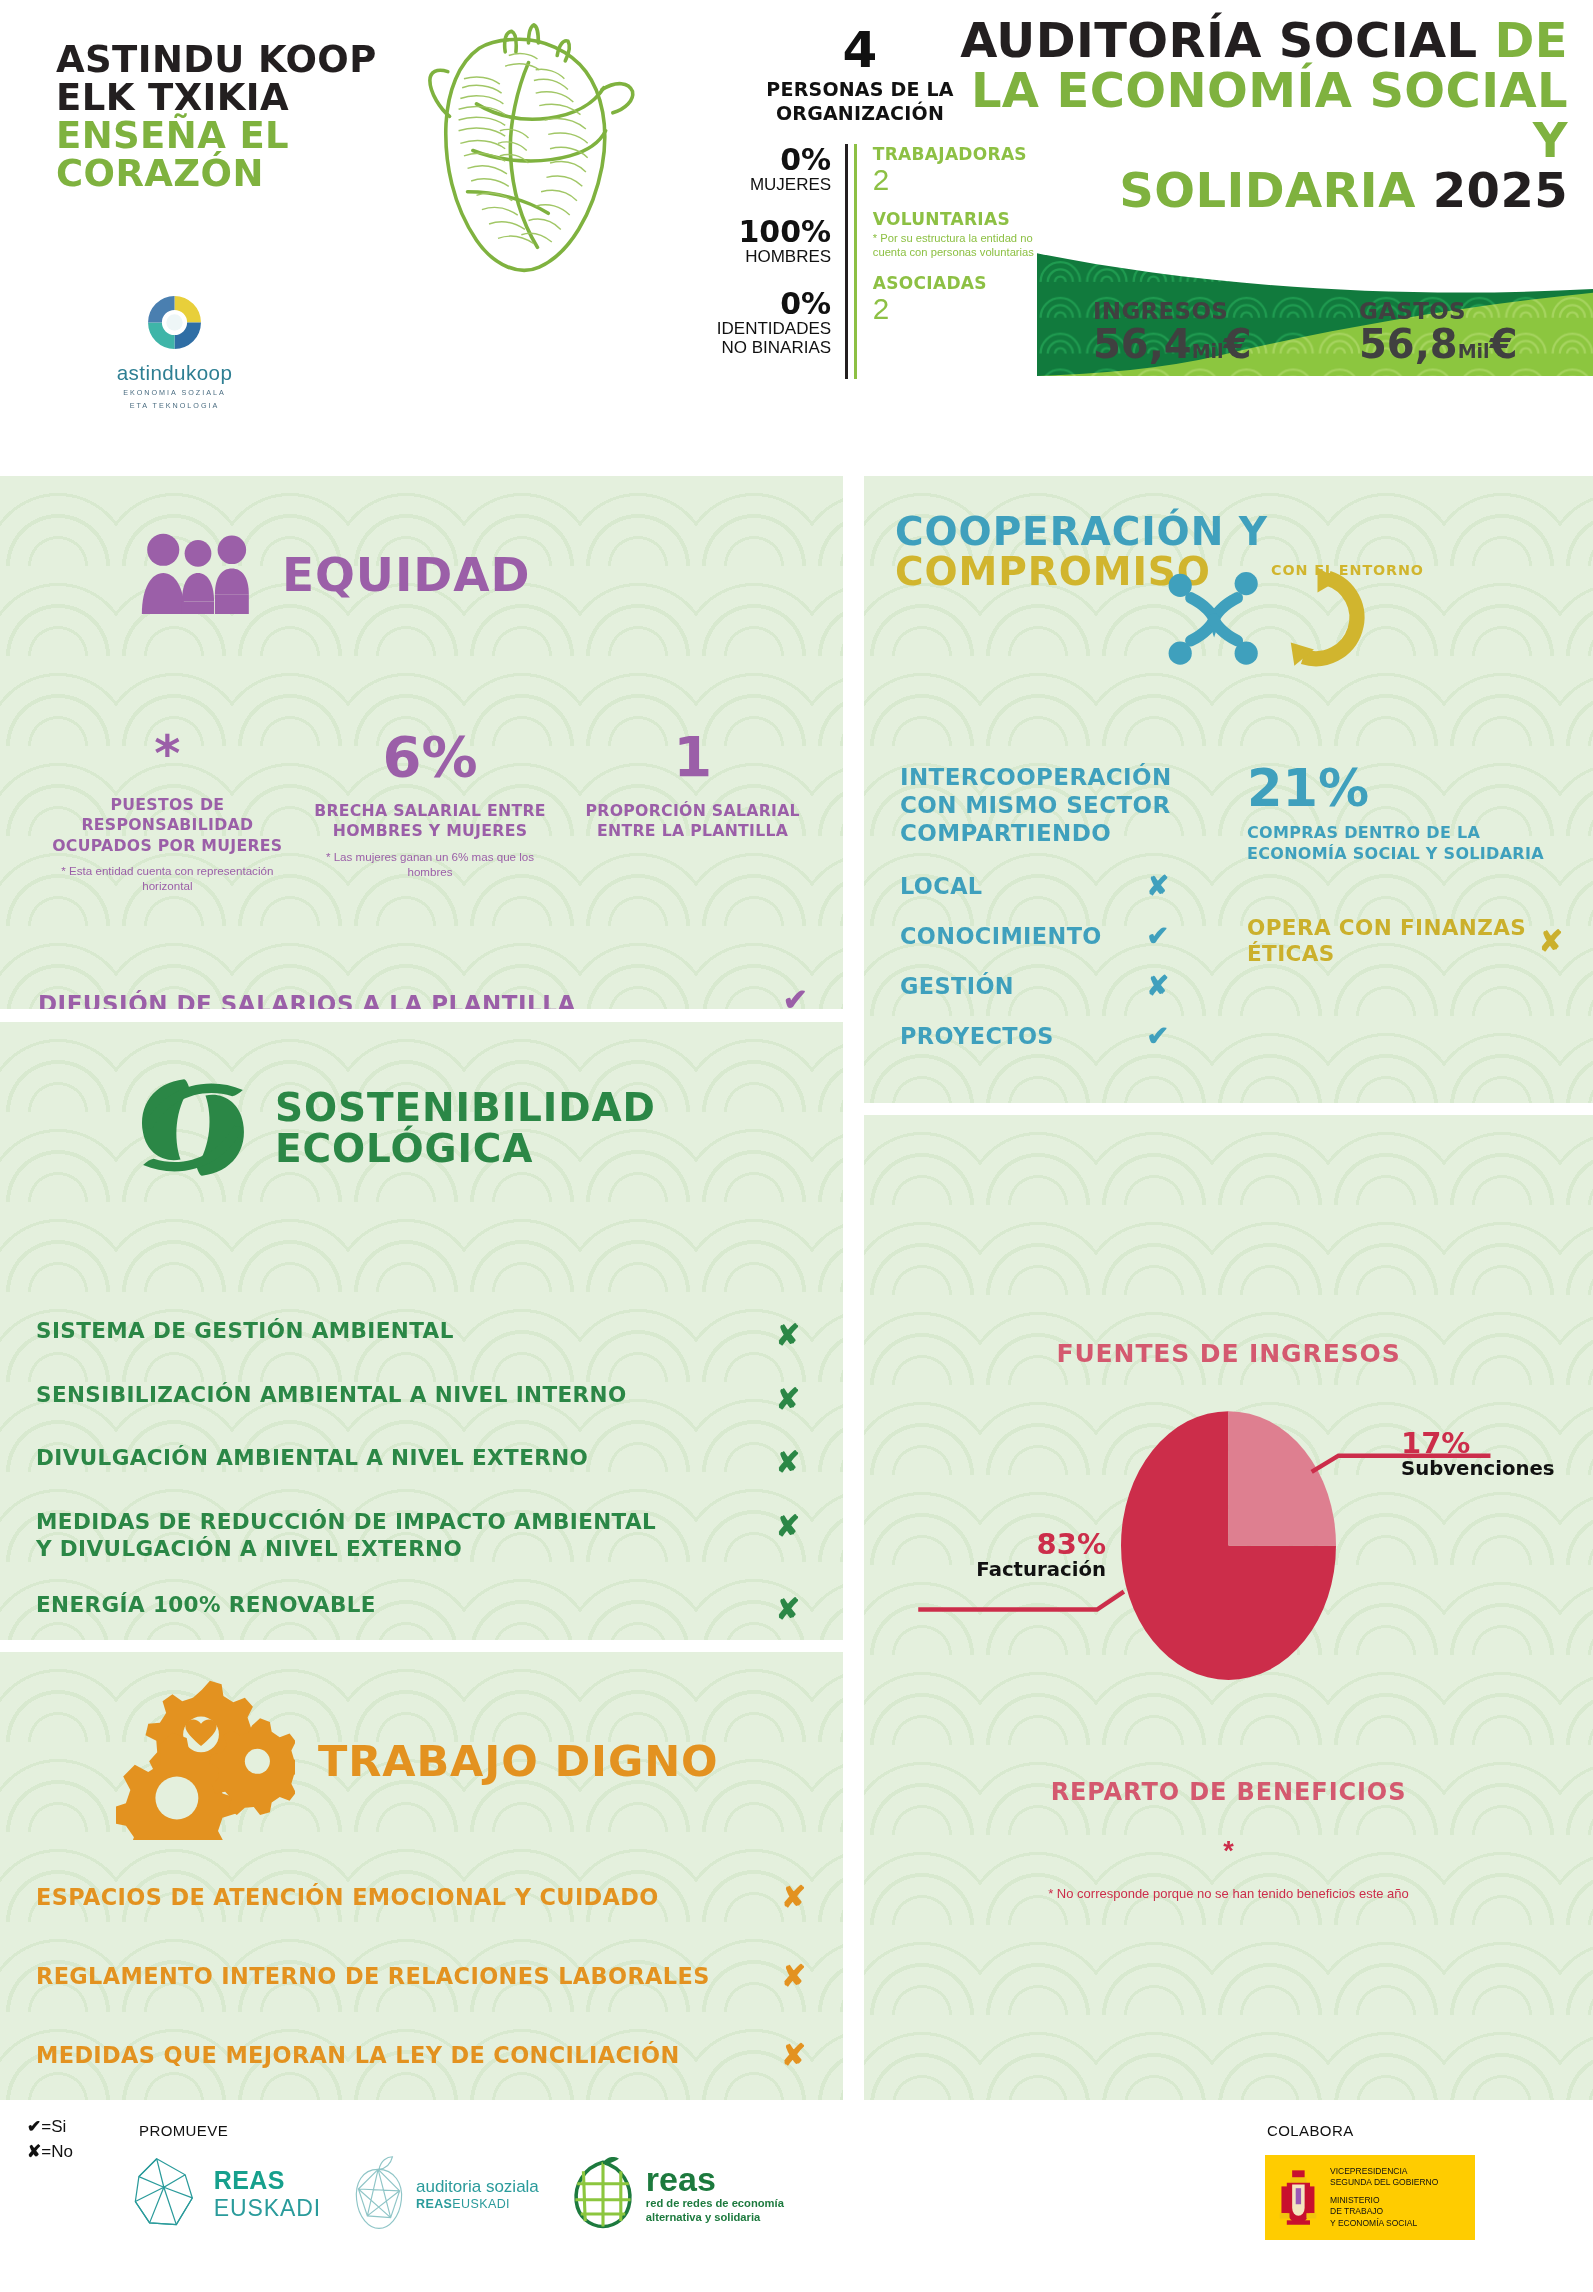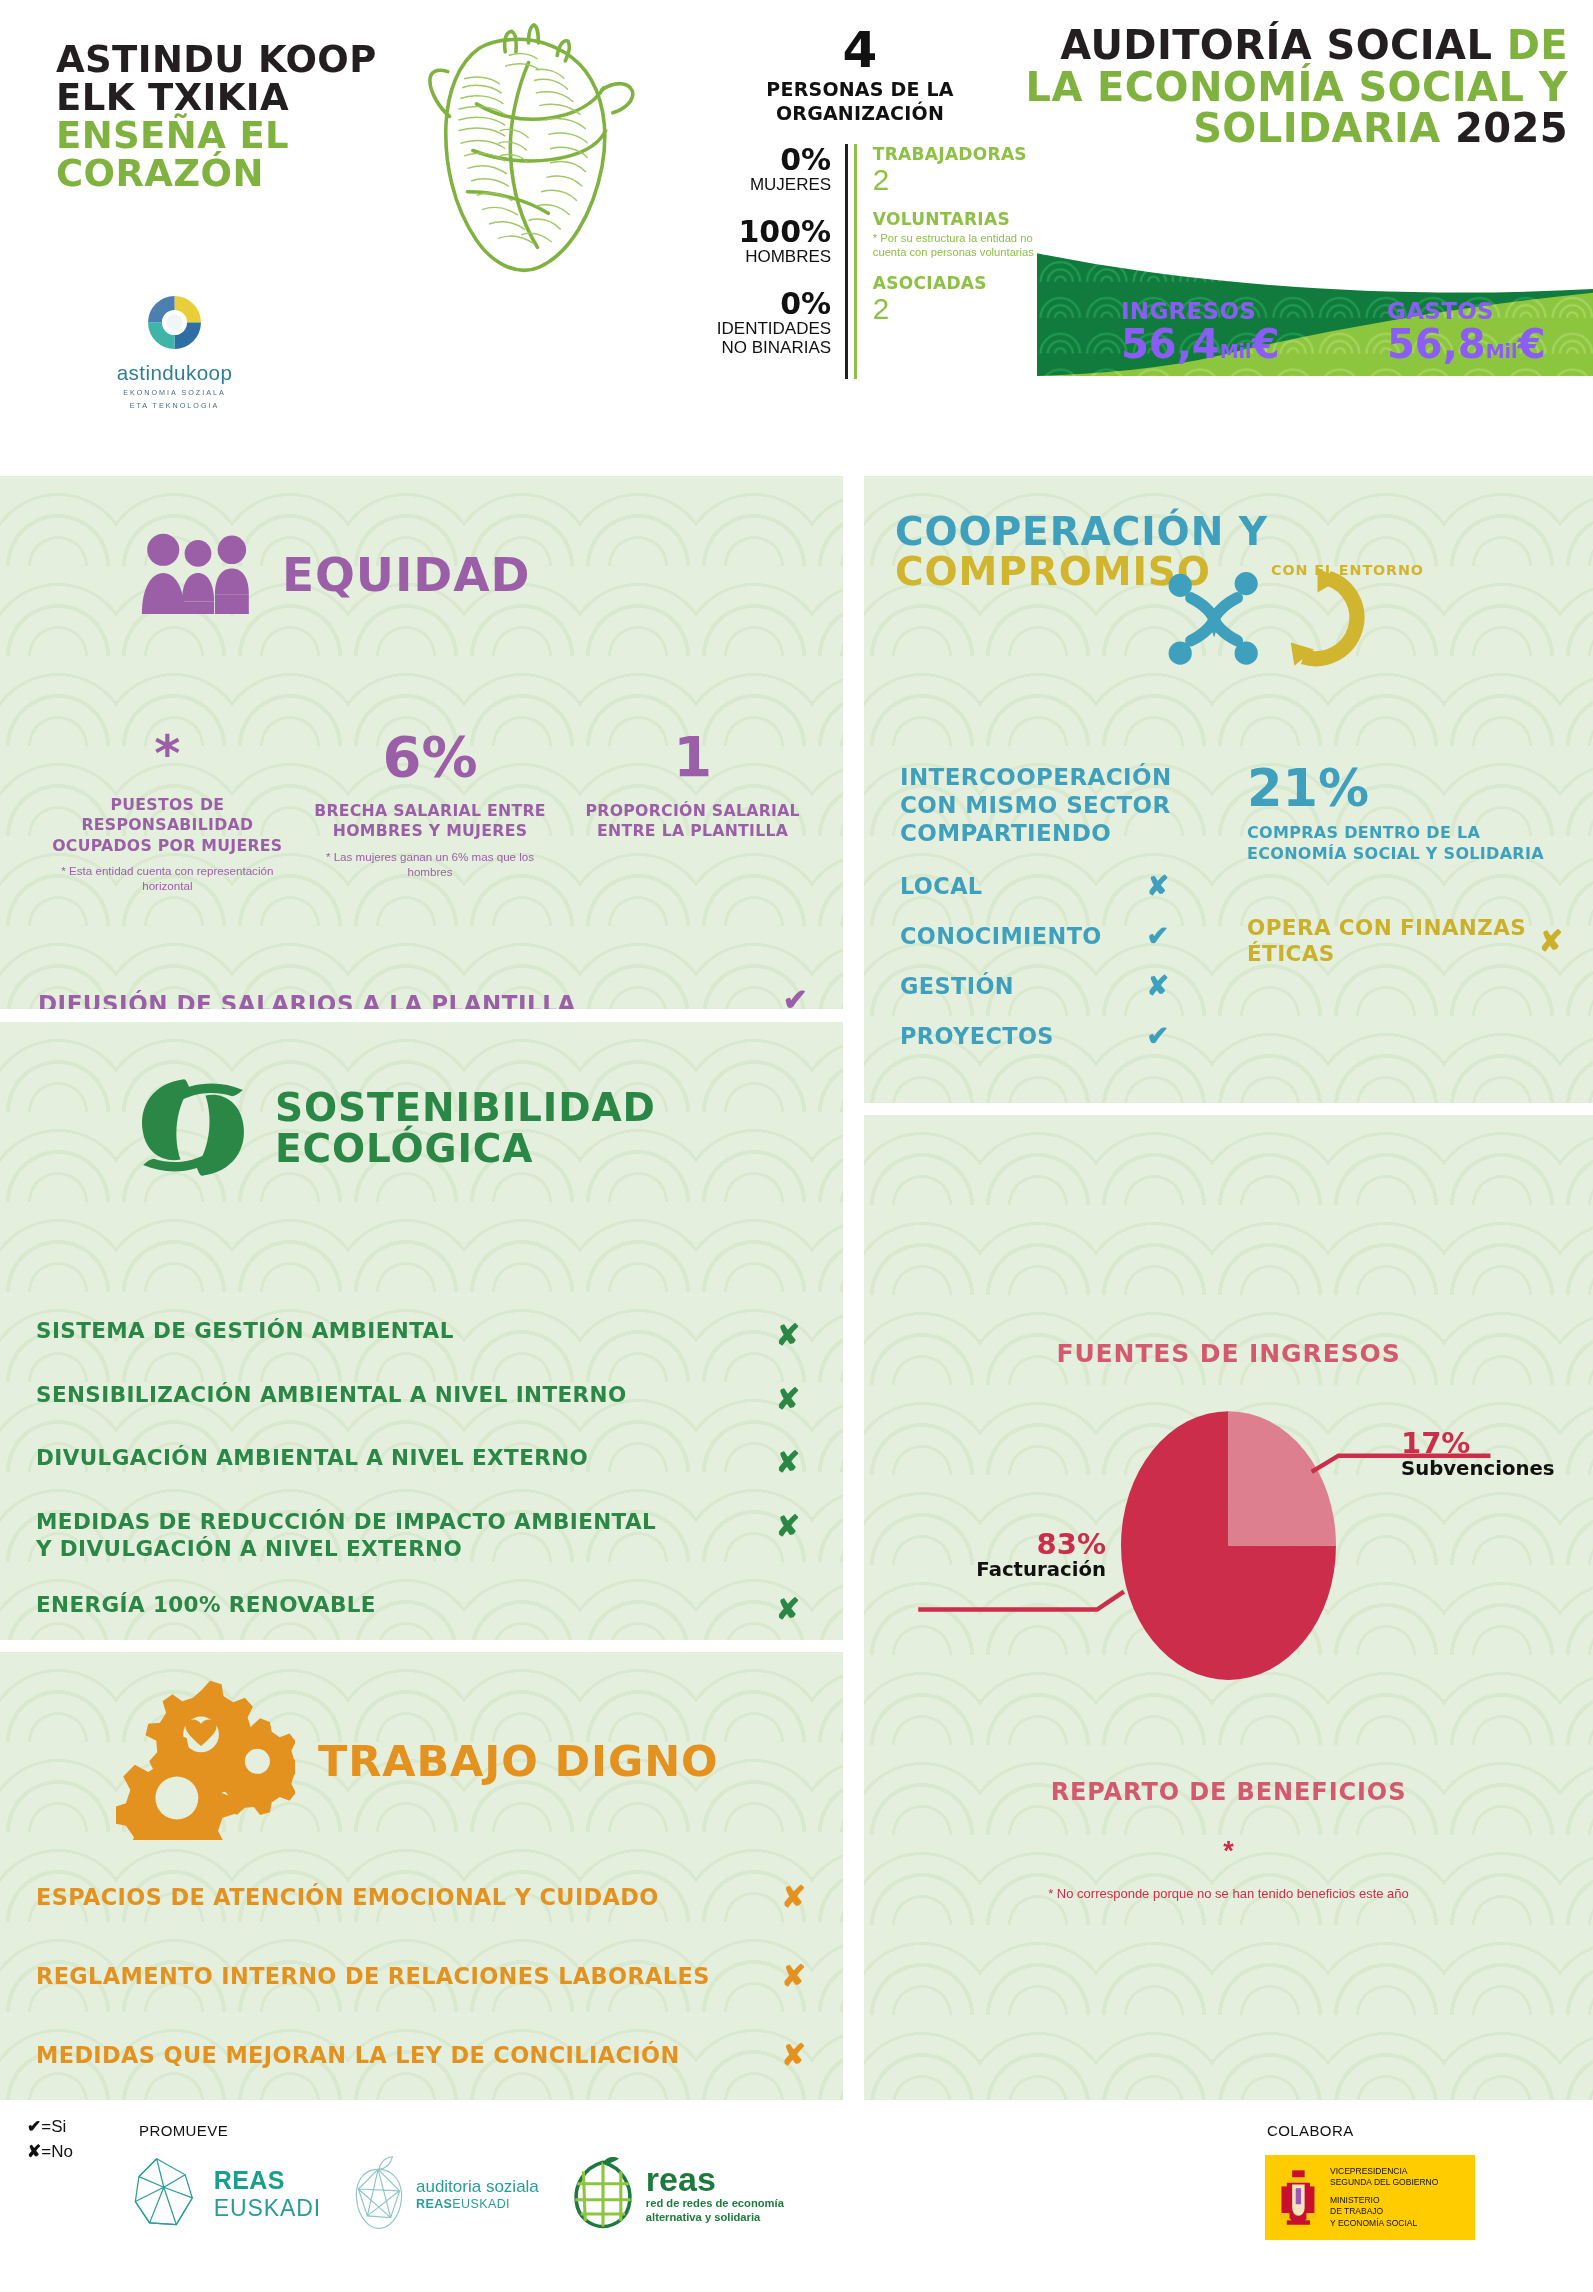--- a/index.html
+++ b/index.html
@@ -45,29 +45,29 @@
   .ps-left { width:179px; text-align:right; padding-right:14.3px; border-right:3.6px solid #231f20; }
   .ps-right { padding-left:16px; border-left:3.6px solid #8dc044; margin-left:5.4px; }
   .ps-pct { font-family:"DejaVu Sans",sans-serif; font-weight:bold; font-size:30px; color:#111; line-height:1.05; }
   .ps-pct-sub { font-size:17px; color:#111; line-height:1.12; margin-bottom:21.5px; }
   .ps-rlabel { color:#8dc044; font-family:"DejaVu Sans",sans-serif; font-weight:bold; font-size:17px; letter-spacing:0.3px; }
   .ps-rnum { color:#8dc044; font-size:29.6px; line-height:1.1; }
   .ps-rnote { color:#8dc044; font-size:11.2px; line-height:1.32; margin-top:1.8px; max-width:179px; }
   .ps-blk { margin-bottom:12.5px; }
 
   .audit-title {
-    position:absolute; right:25px; top:25px; width:618px; text-align:right;
+    position:absolute; right:25px; top:16px; width:618px; text-align:right;
     font-family:"DejaVu Sans",sans-serif; font-weight:bold;
-    font-size:40px; line-height:1.04; letter-spacing:0.4px; text-transform:uppercase;
+    font-size:48px; line-height:1.04; letter-spacing:0.4px; text-transform:uppercase;
   }
   .audit-title .k { color:#231f20; }
   .audit-title .g { color:#7fb23f; }
 
   .money-banner { position:absolute; left:1037px; top:246px; width:556px; height:130px; }
-  .money-item { position:absolute; color:#8b5cf6;margin-left:28px; }
+  .money-item { position:absolute; color:#404040; }
   .money-label { font-family:"DejaVu Sans",sans-serif; font-weight:bold; font-size:23px; letter-spacing:0.3px; }
   .money-value { font-family:"DejaVu Sans",sans-serif; font-weight:bold; font-size:40px; line-height:1.02; }
   .money-value small { font-size:19px; }
 
   
   .sec-title { font-family:"DejaVu Sans",sans-serif; font-weight:bold; text-transform:uppercase; line-height:1.0; letter-spacing:0.9px; }
 
   
   #equidad { left:0; top:476px; width:843px; height:533px; }
   .eq-head { position:absolute; left:139px; top:56px; display:flex; align-items:center; gap:25px; }

